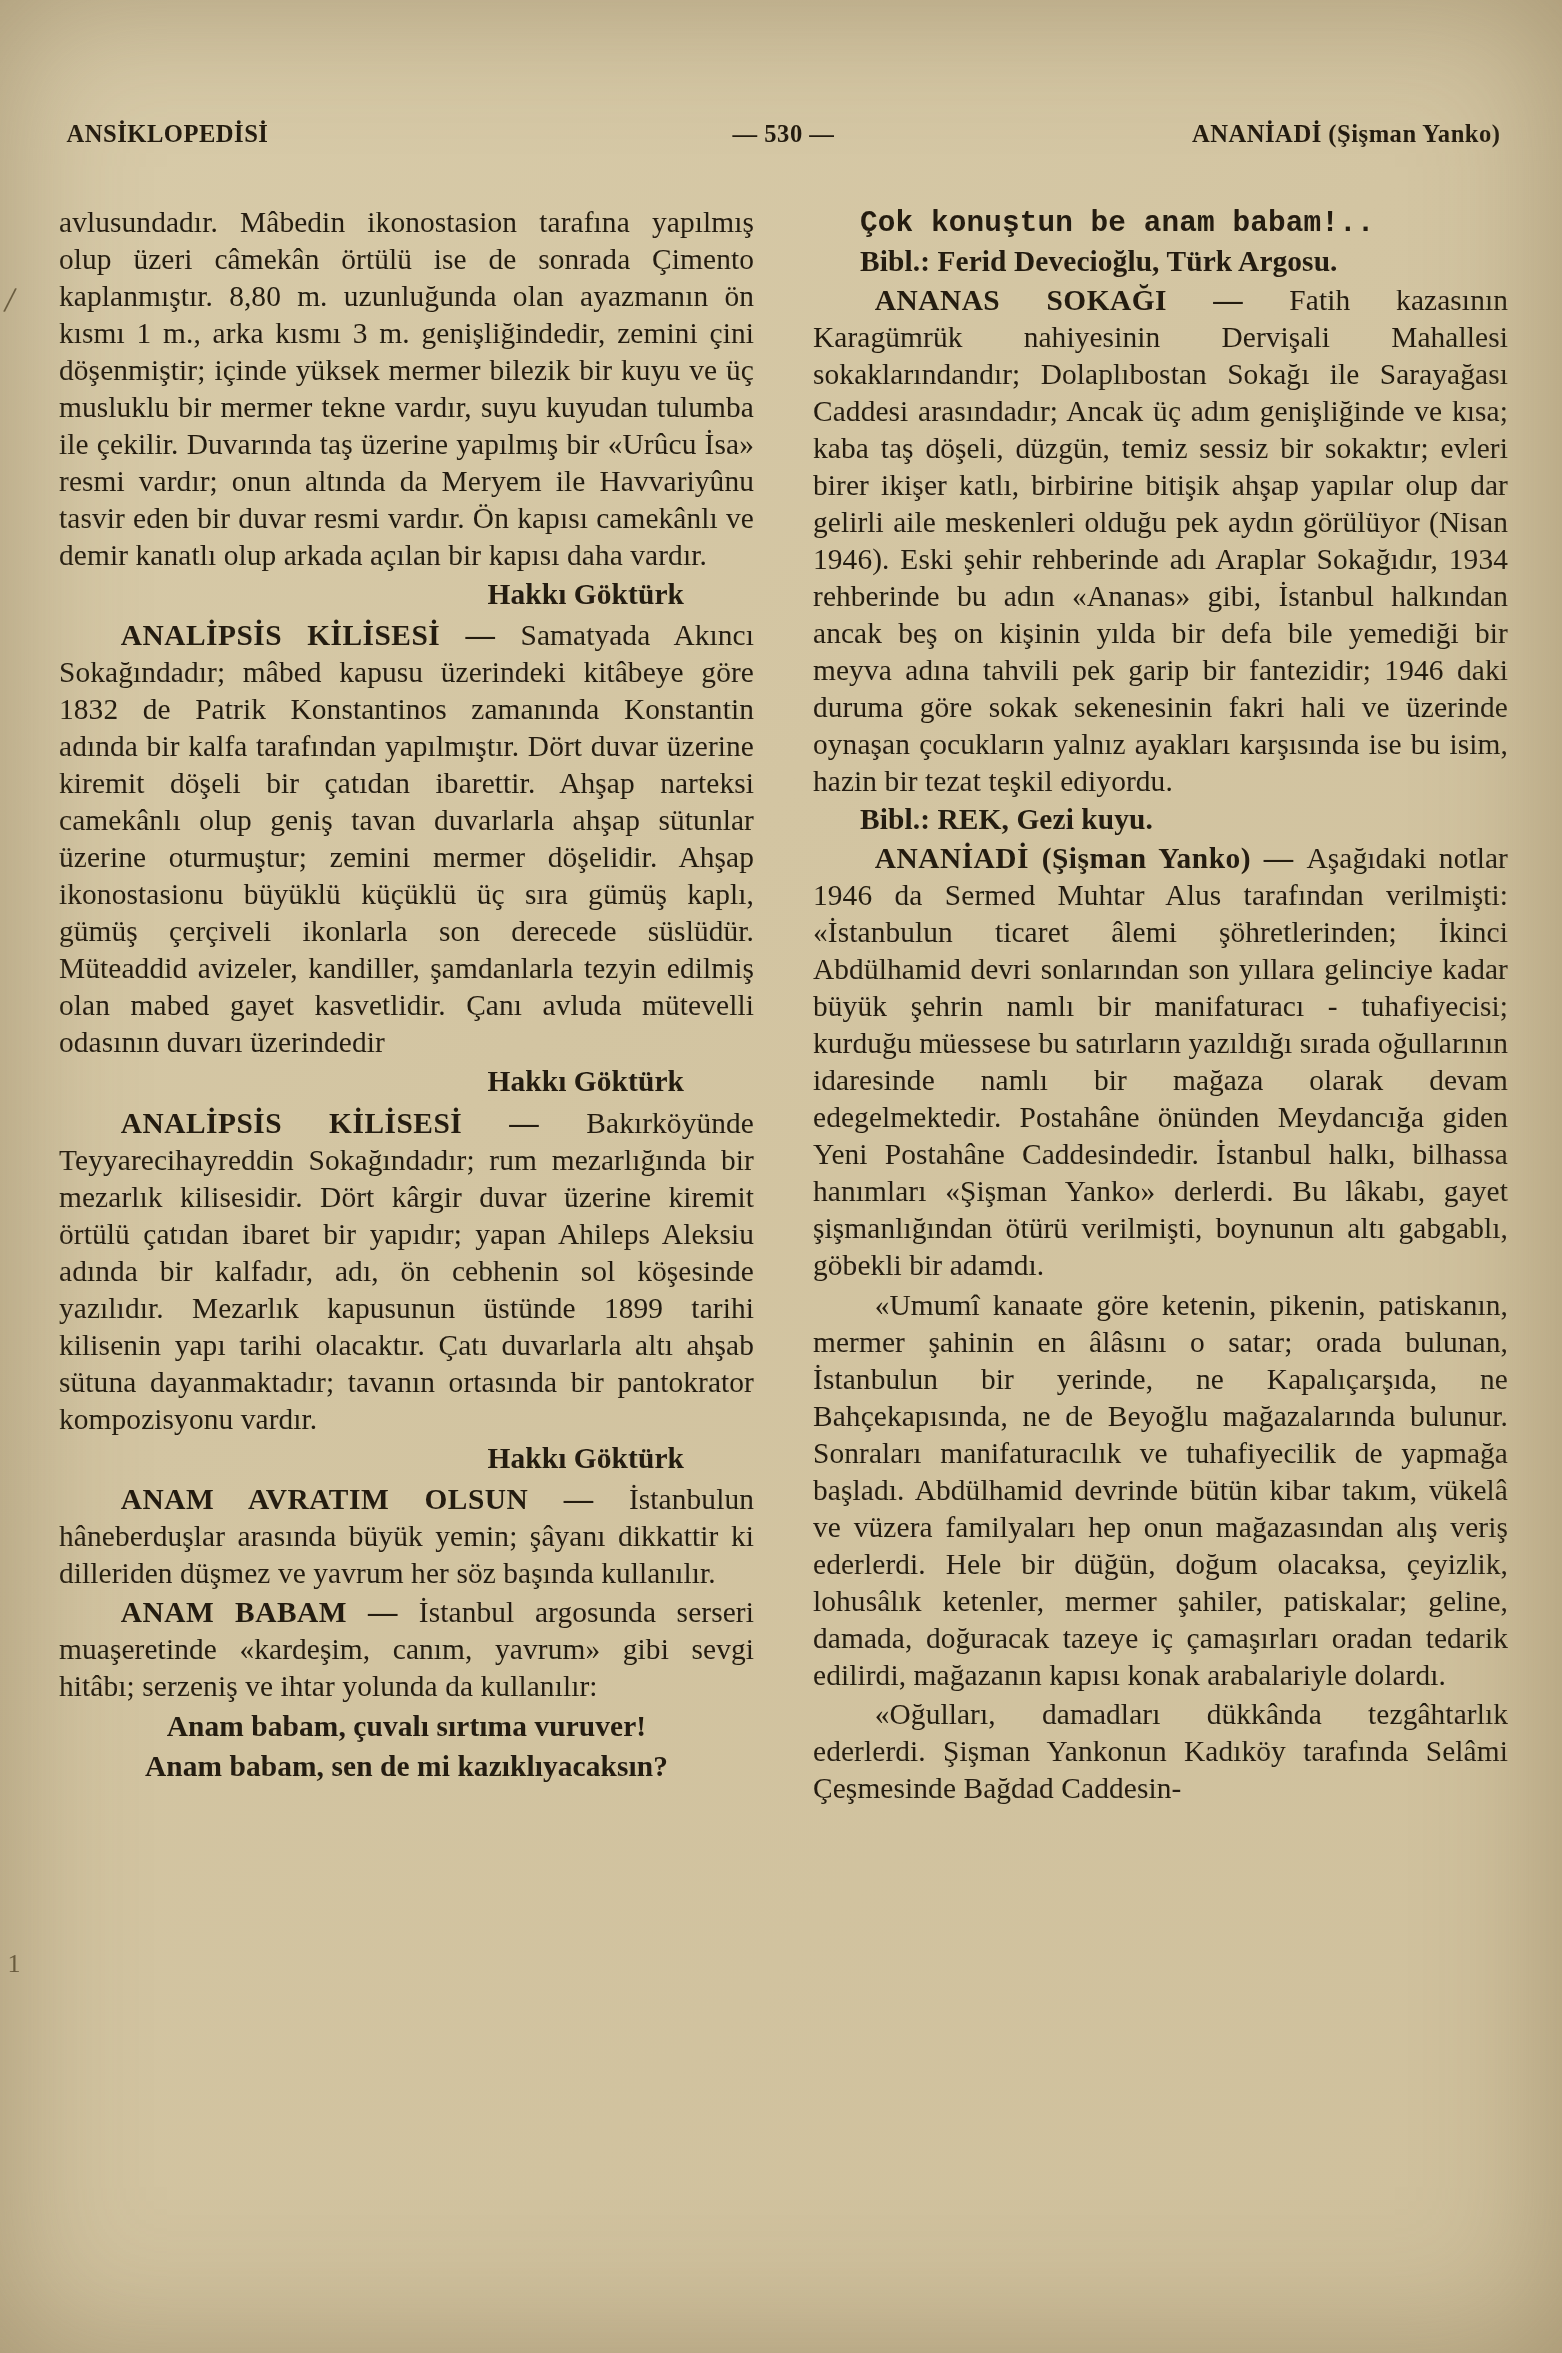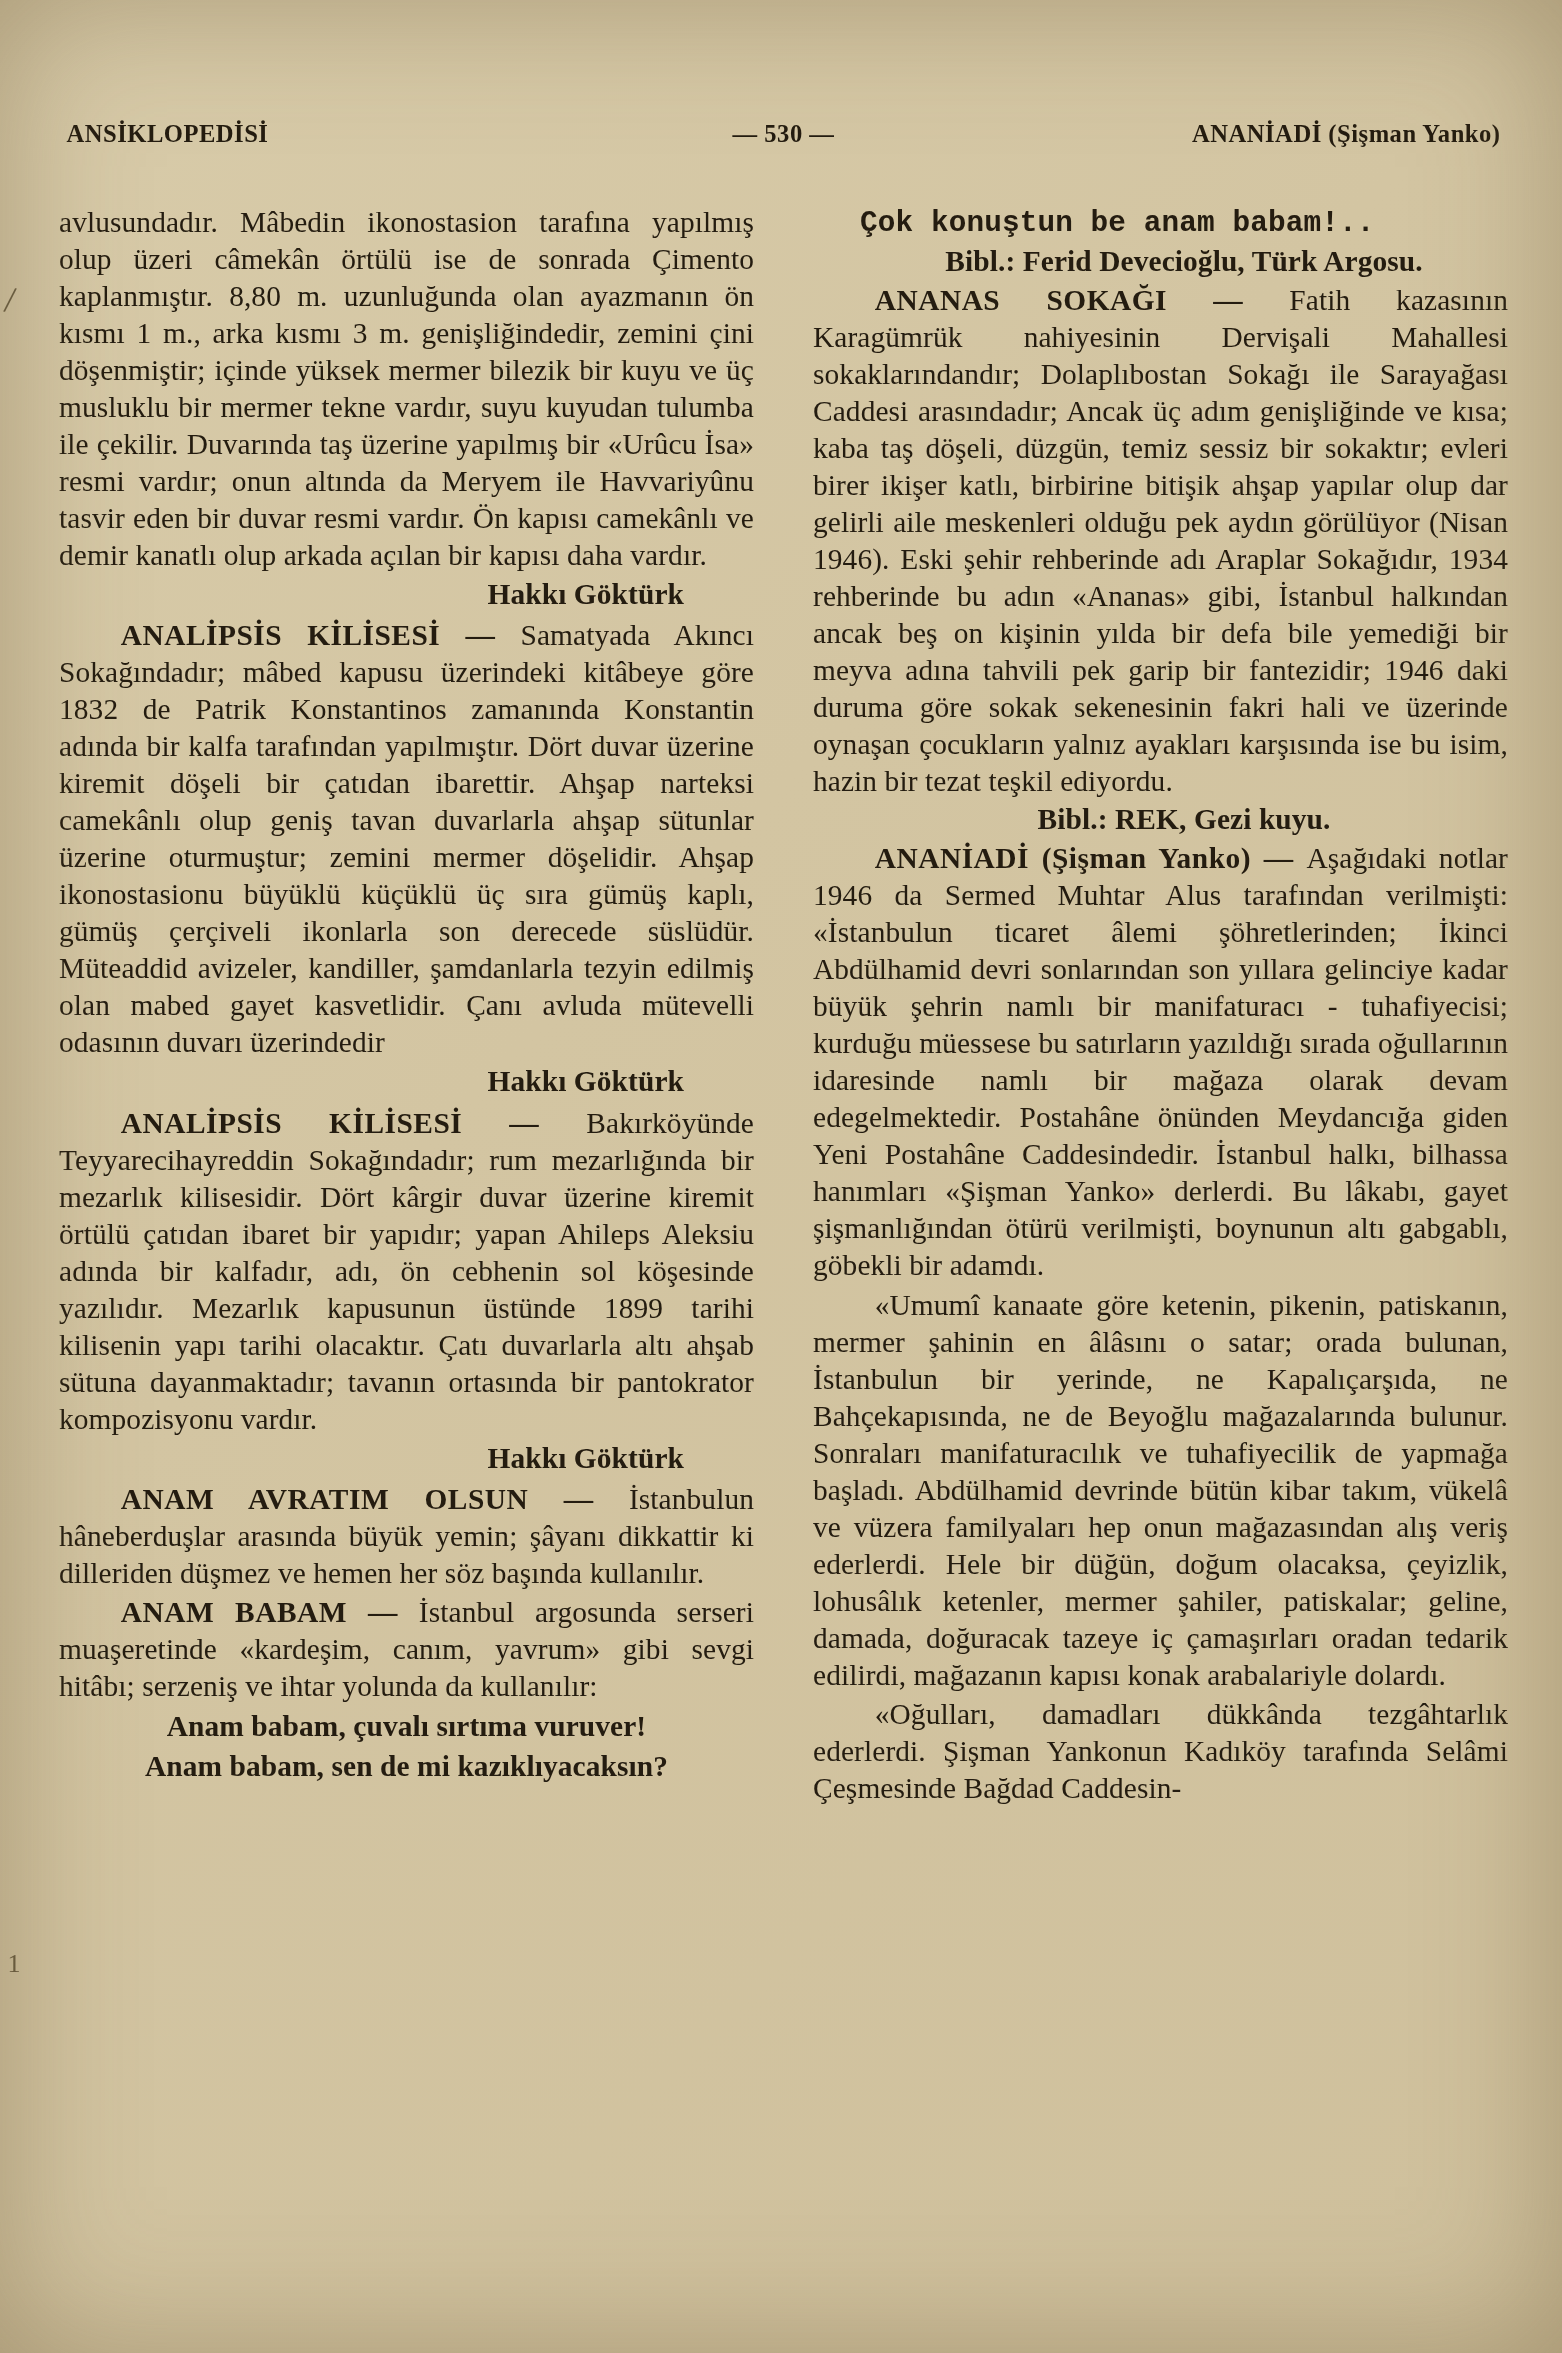--- a/index.html
+++ b/index.html
@@ -61,21 +61,21 @@
   .verse-line {
     font-weight: bold;
     text-indent: 1.6em;
     text-align: left;
     margin-top: 1.1px;
     font-family: Liberation Mono, monospace;
   }
   .bibl {
     text-indent: 1.6em;
     font-weight: bold;
-    text-align: center;
+    text-align: left;
     margin: 1.1px 0 2.1px 0;
   }
   .bibl .bibl-text { font-weight: bold; }
 
   .artifact {
     position: absolute;
     color: rgba(70, 58, 32, 0.75);
     font-size: 37px;
     z-index: 2;
     font-family: "Liberation Serif", serif;
@@ -102,21 +102,21 @@
     <div class="col">
       <p class="noindent">avlusundadır. Mâbedin ikonostasion tarafına yapılmış olup üzeri câmekân örtülü ise de sonrada Çimento kaplanmıştır. 8,80 m. uzunluğunda olan ayazmanın ön kısmı 1 m., arka kısmı 3 m. genişliğindedir, zemini çini döşenmiştir; içinde yüksek mermer bilezik bir kuyu ve üç musluklu bir mermer tekne vardır, suyu kuyudan tulumba ile çekilir. Duvarında taş üzerine yapılmış bir «Urûcu İsa» resmi vardır; onun altında da Meryem ile Havvariyûnu tasvir eden bir duvar resmi vardır. Ön kapısı camekânlı ve demir kanatlı olup arkada açılan bir kapısı daha vardır.</p>
       <p class="sig">Hakkı Göktürk</p>
 
       <p class="entry"><b class="lead">ANALİPSİS KİLİSESİ — </b><span>Samatyada Akıncı Sokağındadır; mâbed kapusu üzerindeki kitâbeye göre 1832 de Patrik Konstantinos zamanında Konstantin adında bir kalfa tarafından yapılmıştır. Dört duvar üzerine kiremit döşeli bir çatıdan ibarettir. Ahşap narteksi camekânlı olup geniş tavan duvarlarla ahşap sütunlar üzerine oturmuştur; zemini mermer döşelidir. Ahşap ikonostasionu büyüklü küçüklü üç sıra gümüş kaplı, gümüş çerçiveli ikonlarla son derecede süslüdür. Müteaddid avizeler, kandiller, şamdanlarla tezyin edilmiş olan mabed gayet kasvetlidir. Çanı avluda mütevelli odasının duvarı üzerindedir</span></p>
       <p class="sig">Hakkı Göktürk</p>
 
       <p class="entry"><b class="lead">ANALİPSİS KİLİSESİ — </b><span>Bakırköyünde Teyyarecihayreddin Sokağındadır; rum mezarlığında bir mezarlık kilisesidir. Dört kârgir duvar üzerine kiremit örtülü çatıdan ibaret bir yapıdır; yapan Ahileps Aleksiu adında bir kalfadır, adı, ön cebhenin sol köşesinde yazılıdır. Mezarlık kapusunun üstünde 1899 tarihi kilisenin yapı tarihi olacaktır. Çatı duvarlarla altı ahşab sütuna dayanmaktadır; tavanın ortasında bir pantokrator kompozisyonu vardır.</span></p>
       <p class="sig">Hakkı Göktürk</p>
 
-      <p class="entry"><b class="lead">ANAM AVRATIM OLSUN — </b><span>İstanbulun hâneberduşlar arasında büyük yemin; şâyanı dikkattir ki dilleriden düşmez ve hemen her söz başında kullanılır.</span></p>
+      <p class="entry"><b class="lead">ANAM AVRATIM OLSUN — </b><span>İstanbulun hâneberduşlar arasında büyük yemin; şâyanı dikkattir ki dilleriden düşmez ve yavrum her söz başında kullanılır.</span></p>
 
       <p class="entry"><b class="lead">ANAM BABAM — </b><span>İstanbul argosunda serseri muaşeretinde «kardeşim, canım, yavrum» gibi sevgi hitâbı; serzeniş ve ihtar yolunda da kullanılır:</span></p>
 
       <p class="verse">Anam babam, çuvalı sırtıma vuruver!</p>
       <p class="verse">Anam babam, sen de mi kazıklıyacaksın?</p>
     </div>
 
     <div class="col">
       <p class="verse-line">Çok konuştun be anam babam!..</p>
       <p class="bibl"><b>Bibl.: </b><span class="bibl-text">Ferid Devecioğlu, Türk Argosu.</span></p>

